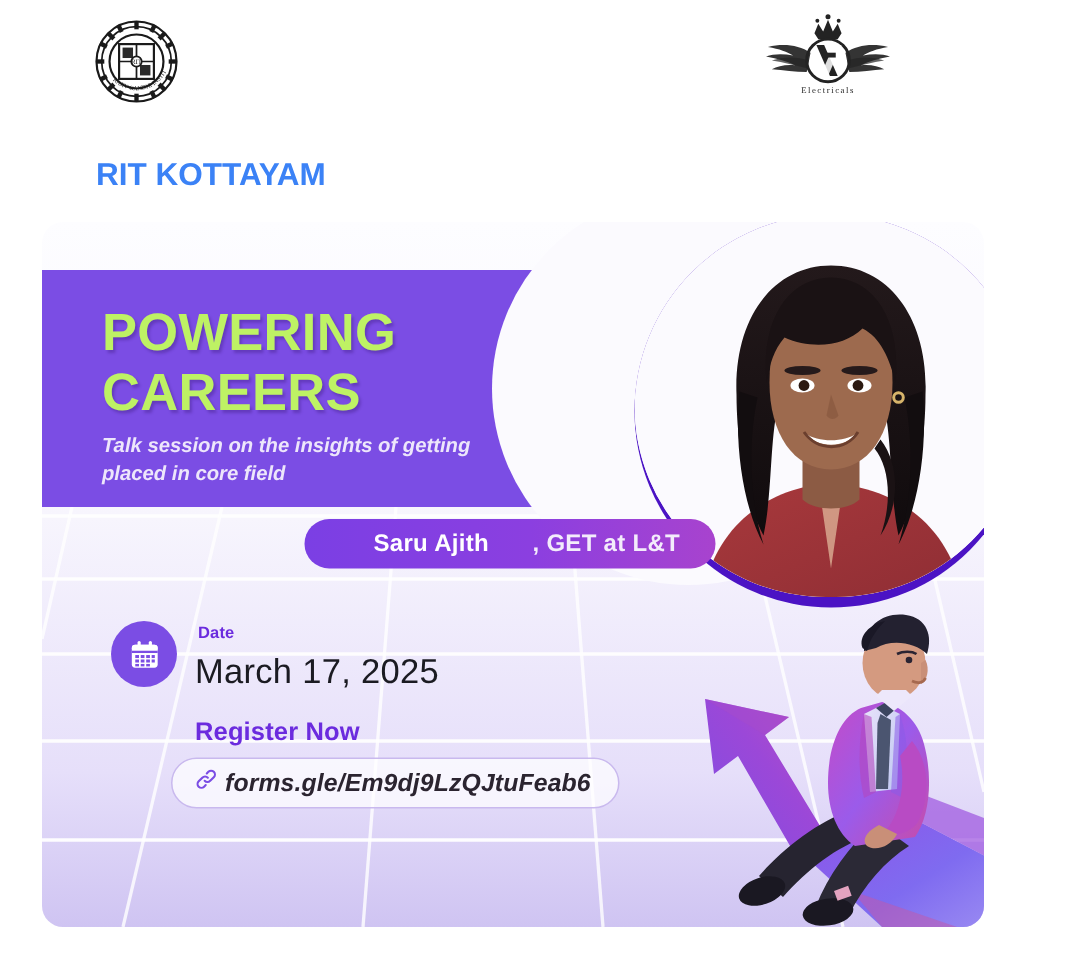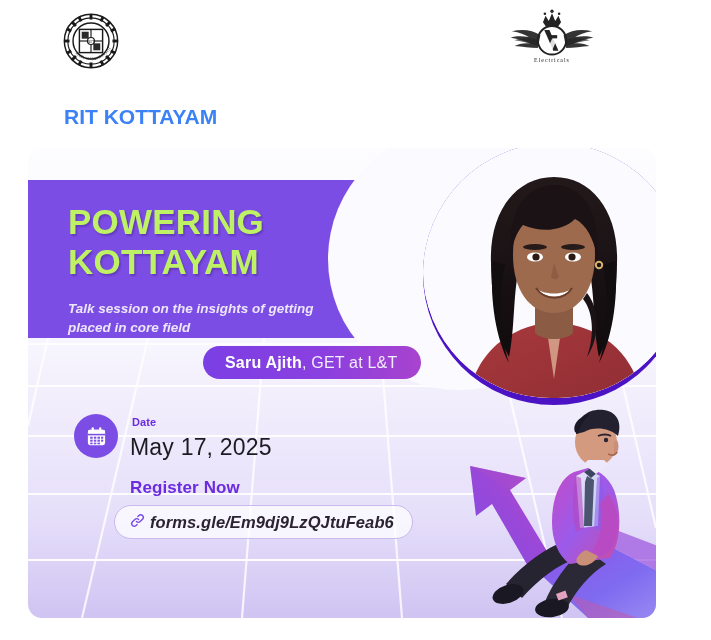--- a/index.html
+++ b/index.html
@@ -67,21 +67,21 @@
     background: #fbfafe;
   }
   .banner-text { position: absolute; left: 40px; top: 22px; width: 300px; z-index: 3; }
   .banner-line1, .banner-line2 {
     font-size: 35px; font-weight: bold;
     color: #bef264; letter-spacing: 0.2px;
     line-height: 1.15;
     text-shadow: 1.5px 2px 2px rgba(40,10,90,0.28);
   }
   .banner-sub {
-    margin-top: 16px;
+    margin-top: 4px;
     font-size: 13.5px; font-style: italic; font-weight: bold;
     color: #EDE6FB; line-height: 1.42;
     max-width: 280px;
   }
 
   
   .portrait-wrap {
     position: absolute;
     left: 395px; top: -5px;
     width: 262px; height: 262px;
@@ -104,22 +104,22 @@
     position: absolute;
     left: 175px; top: 198px;
     height: 33px;
     padding: 0 24px 0 22px;
     display: flex; align-items: center;
     border-radius: 17px;
     background: linear-gradient(90deg,#7B3FE4 0%, #8B3FE0 55%, #A843CE 100%);
     z-index: 6;
     white-space: nowrap;
   }
-  .speaker-name { font-size: 16px; font-weight: bold; color:#ffffff; letter-spacing: 0.2px; }
-  .speaker-role { font-size: 16px; font-weight: normal; color:#F3ECFB; letter-spacing: 0.2px; }
+  .speaker-name { font-size: 16px; font-weight: bold; color:#ffffff; letter-spacing: 0.2px; margin-left: 24px; }
+  .speaker-role { font-size: 16px; font-weight: bold; color:#F3ECFB; letter-spacing: 0.2px; margin-left: 29px; }
 
   
   .date-icon {
     position: absolute; left: 46px; top: 266px;
     width: 44px; height: 44px; border-radius: 50%;
     background: #7B4DE4;
     display: flex; align-items: center; justify-content: center;
   }
   .date-label {
     position: absolute; left: 104px; top: 268px;
@@ -242,21 +242,21 @@
         <line x1="468" y1="190" x2="534" y2="470"></line>
         <line x1="584" y1="190" x2="628" y2="380"></line>
         <line x1="20" y1="190" x2="0" y2="278"></line>
       </g>
     </svg>
 
     <div class="banner">
       <div class="banner-notch"></div>
       <div class="banner-text">
         <div class="banner-line1">POWERING</div>
-        <div class="banner-line2">KOTTAYAM</div>
+        <div class="banner-line2">CAREERS</div>
         <div class="banner-sub">Talk session on the insights of getting placed in core field</div>
       </div>
     </div>
 
     <div class="portrait-wrap">
       <div class="portrait-arc"></div>
       <div class="portrait-circle">
         <svg viewBox="0 0 262 262" width="262" height="262">
           <defs>
             <clipPath id="pclip">
@@ -329,21 +329,21 @@
           <rect x="9.2" y="15.3" width="2.6" height="2.1"></rect>
           <rect x="13" y="15.3" width="2.6" height="2.1"></rect>
           <rect x="16.8" y="15.3" width="2.2" height="2.1"></rect>
           <rect x="5.4" y="18.4" width="2.6" height="1.7"></rect>
           <rect x="9.2" y="18.4" width="2.6" height="1.7"></rect>
           <rect x="13" y="18.4" width="2.6" height="1.7"></rect>
         </g>
       </svg>
     </div>
     <div class="date-label">Date</div>
-    <div class="date-value">May 17, 2025</div>
+    <div class="date-value">March 17, 2025</div>
 
     <div class="register-label">Register Now</div>
     <div class="link-pill">
       <span>
         <svg viewBox="0 0 24 24" width="17" height="17" fill="none" stroke="#7B4DE4" stroke-width="2" stroke-linecap="round">
           <path d="M10.5 13.5 a3.6 3.6 0 0 0 5.2 0 l3.4-3.4 a3.6 3.6 0 0 0-5.1-5.1 l-1.5 1.5"></path>
           <path d="M13.5 10.5 a3.6 3.6 0 0 0-5.2 0 l-3.4 3.4 a3.6 3.6 0 0 0 5.1 5.1 l1.5-1.5"></path>
         </svg>
       </span>
       <span class="link-text">forms.gle/Em9dj9LzQJtuFeab6</span>

